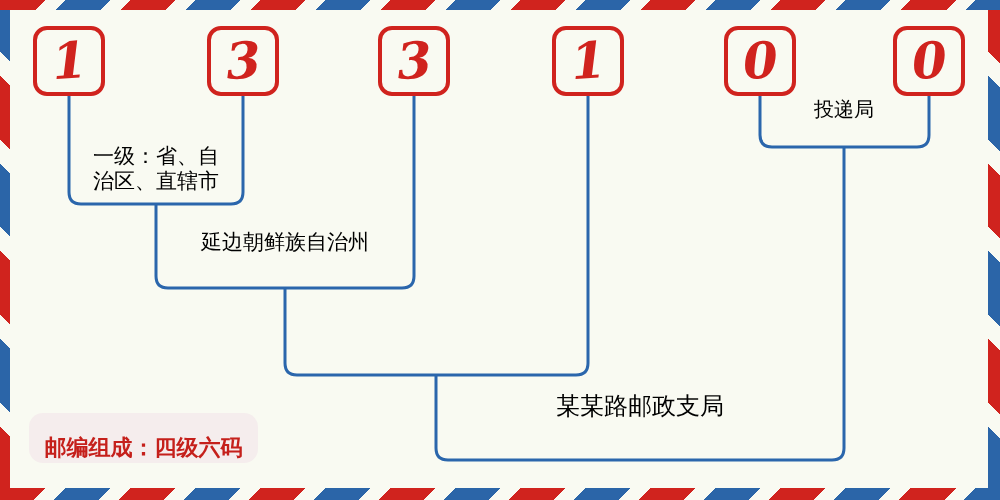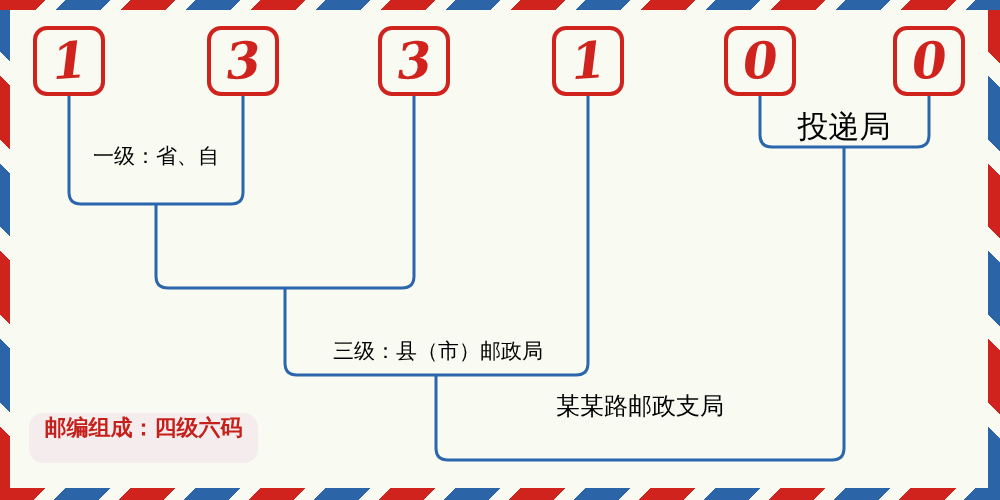--- a/index.html
+++ b/index.html
@@ -33,26 +33,26 @@
   
   .label{position:absolute;transform:translateX(-50%);text-align:center;white-space:nowrap;}
   .lv1-title{left:156px;top:112px;font-size:24px;}
   .lv1-desc{left:156px;top:143px;font-size:21px;line-height:25px;}
   .lv2-title{left:285px;top:228px;font-size:21px;}
   .lv2-desc{left:283px;top:252px;font-size:21px;}
   .lv3-title{left:436px;top:308px;font-size:24px;}
   .lv3-desc{left:438px;top:337px;font-size:21px;}
   .lv4-title{left:640px;top:390px;font-size:24px;}
   .lv4-desc{left:640px;top:424px;font-size:21px;}
-  .lv5-title{left:844px;top:106px;font-size:31px;}
+  .lv5-title{left:844px;top:96px;font-size:20px;}
   
   .footer-badge{
     position:absolute;left:29px;top:413px;width:229px;height:50px;box-sizing:border-box;
     background:#f5eded;border-radius:14px;
-    display:flex;align-items:flex-start;justify-content:center;
+    display:flex;align-items:flex-end;justify-content:center;
     color:#c5201b;font-weight:bold;font-size:22px;white-space:nowrap;
   }
 </style>
 </head>
 <body>
 
 <div class="canvas">
 
   <div class="band band-left"></div>
   <div class="band band-right"></div>
@@ -81,24 +81,25 @@
     </div>
   <div class="digit-box" style="left:724px">
       <span class="digit">0</span>
     </div>
   <div class="digit-box" style="left:893px">
       <span class="digit">0</span>
     </div>
 
   <div class="label desc  lv1-desc">
     <div>一级：省、自</div>
+    <div>治区、直辖市</div>
   </div>
 
+  <div class="label title lv2-title">延边朝鲜族自治州</div>
 
-  <div class="label desc  lv3-desc">三级：县（市）邮政局</div>
 
   <div class="label title lv4-title">某某路邮政支局</div>
 
   <div class="label title lv5-title">投递局</div>
 
   <div class="footer-badge">
     <span>邮编组成：四级六码</span>
   </div>
 
 </div>

